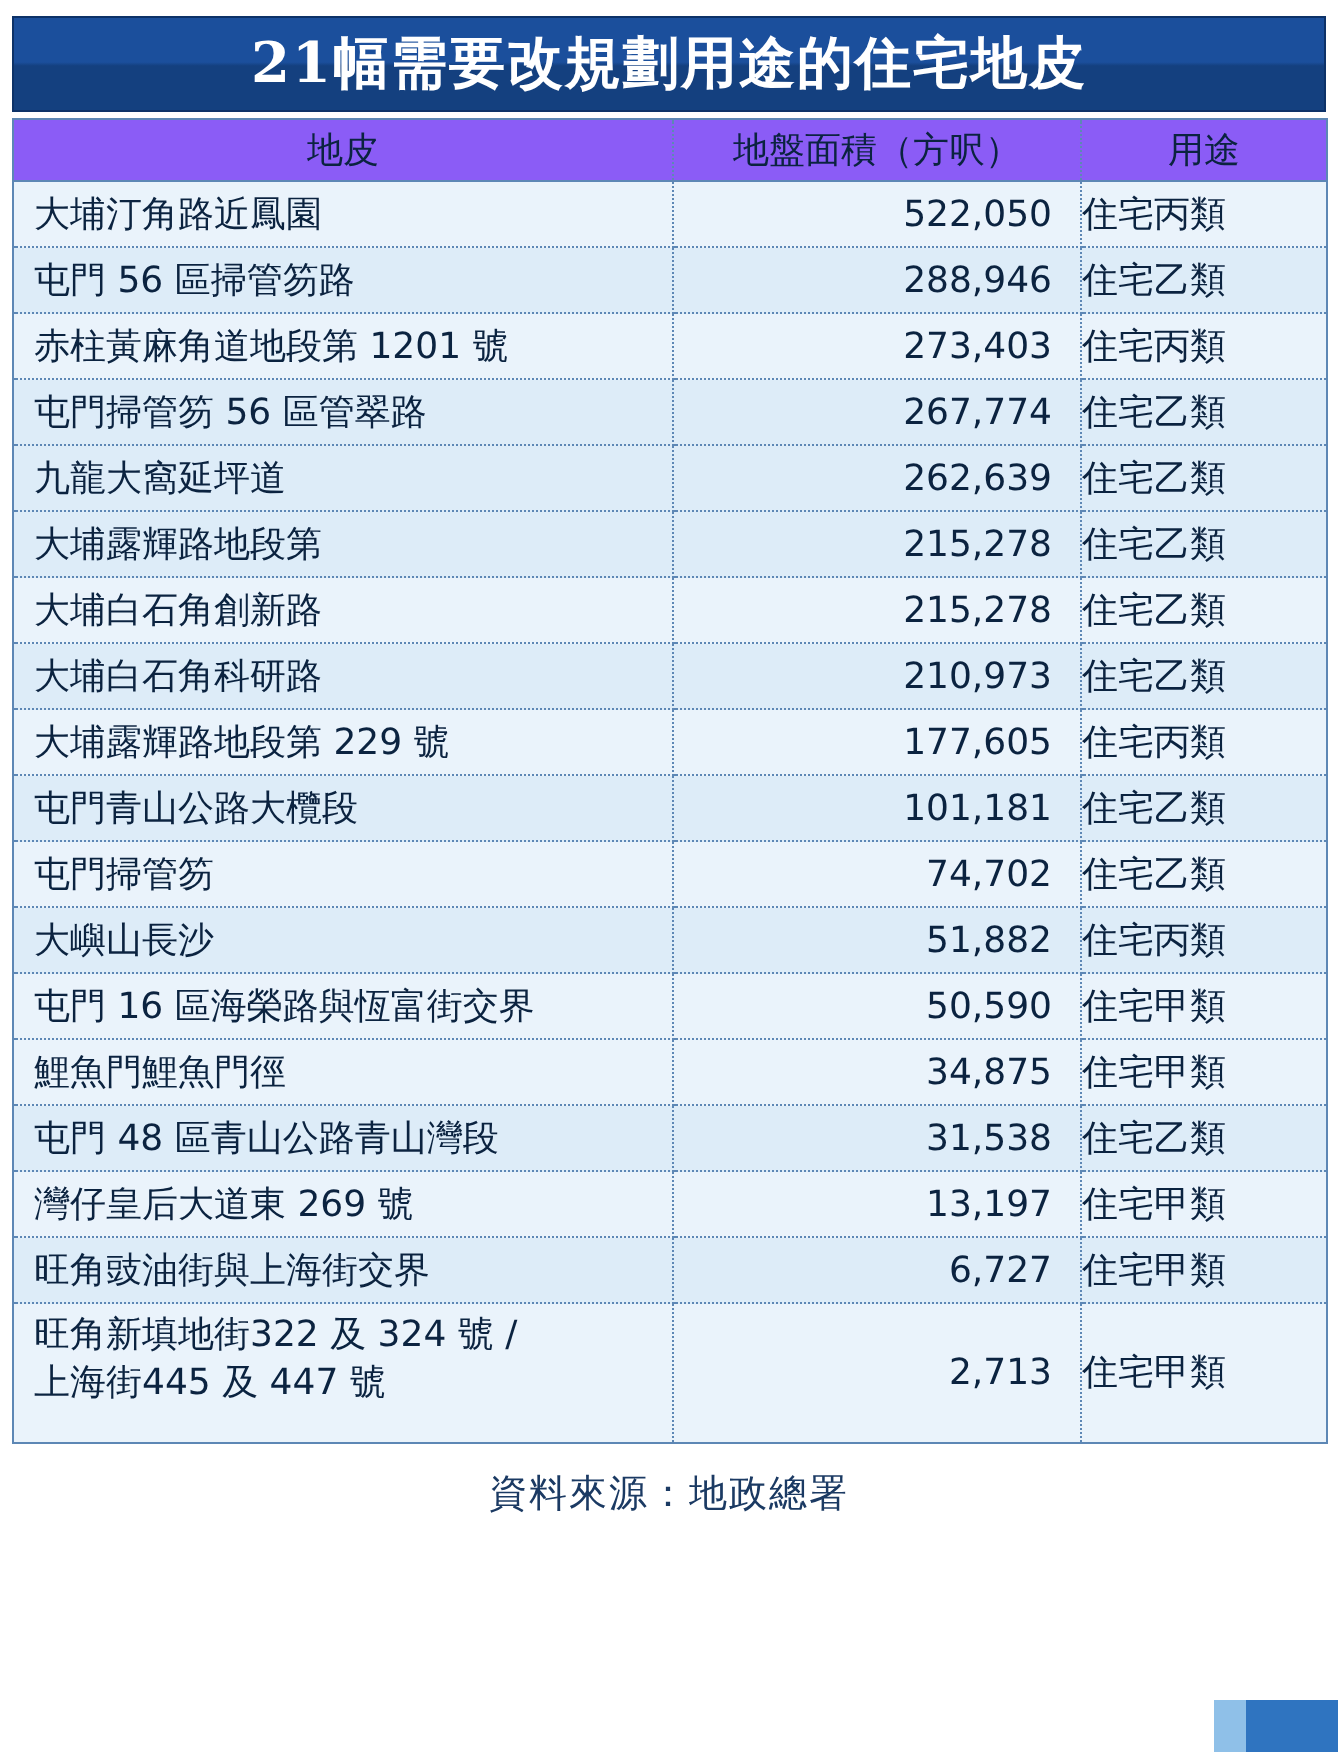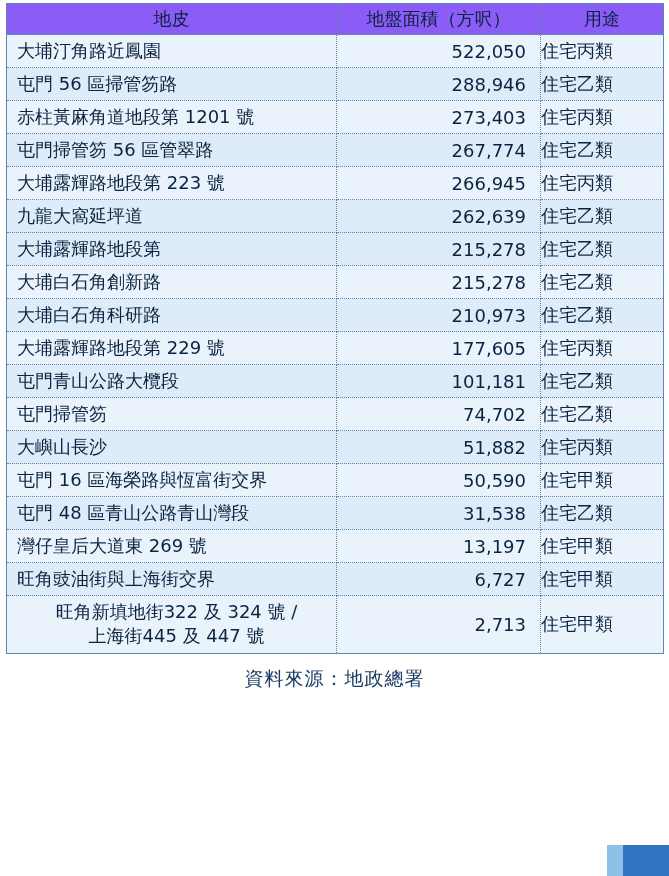--- a/index.html
+++ b/index.html
@@ -84,22 +84,21 @@
   table.data td.area {
     text-align: right;
     padding-right: 14px;
   }
   table.data td.use {
     text-align: left;
   }
   table.data td.two-line {
     line-height: 1.35;
     padding-top: 4px;
-    padding-bottom: 4px;
-    text-align: center;
+    padding-bottom: 16px;
   }
   table.data tbody tr:last-child td {
     border-bottom: 1px solid #5d87b5;
   }
   .side-border-left { border-left: 1px solid #5d87b5 !important; }
   .side-border-right { border-right: 1px solid #5d87b5 !important; }
 
   .source {
     margin: 12px 0 0 0;
     text-align: center;
@@ -124,20 +123,23 @@
     width: 16px;
     height: 34px;
     background: #8fc0e8;
   }
 </style>
 </head>
 <body>
 
 <div id="page">
 
+  <div class="title-bar">
+    <span class="title-text">21幅需要改規劃用途的住宅地皮</span>
+  </div>
 
   <table class="data">
     <colgroup>
       <col class="c1">
         <col class="c2">
         <col class="c3">
     </colgroup>
     <thead>
       <tr>
         <th class="side-border-left">地皮</th>
@@ -159,25 +161,20 @@
         <tr>
           <td class="name side-border-left">赤柱黃麻角道地段第 1201 號</td>
           <td class="area">273,403</td>
           <td class="use side-border-right">住宅丙類</td>
         </tr>
         <tr class="alt">
           <td class="name side-border-left">屯門掃管笏 56 區管翠路</td>
           <td class="area">267,774</td>
           <td class="use side-border-right">住宅乙類</td>
         </tr>
-        <tr>
-          <td class="name side-border-left">大埔露輝路地段第 223 號</td>
-          <td class="area">266,945</td>
-          <td class="use side-border-right">住宅丙類</td>
-        </tr>
         <tr class="alt">
           <td class="name side-border-left">九龍大窩延坪道</td>
           <td class="area">262,639</td>
           <td class="use side-border-right">住宅乙類</td>
         </tr>
         <tr class="alt">
           <td class="name side-border-left">大埔露輝路地段第</td>
           <td class="area">215,278</td>
           <td class="use side-border-right">住宅乙類</td>
         </tr>
@@ -207,20 +204,25 @@
           <td class="use side-border-right">住宅乙類</td>
         </tr>
         <tr class="alt">
           <td class="name side-border-left">大嶼山長沙</td>
           <td class="area">51,882</td>
           <td class="use side-border-right">住宅丙類</td>
         </tr>
         <tr>
           <td class="name side-border-left">屯門 16 區海榮路與恆富街交界</td>
           <td class="area">50,590</td>
+          <td class="use side-border-right">住宅甲類</td>
+        </tr>
+        <tr>
+          <td class="name side-border-left">鯉魚門鯉魚門徑</td>
+          <td class="area">34,875</td>
           <td class="use side-border-right">住宅甲類</td>
         </tr>
         <tr class="alt">
           <td class="name side-border-left">屯門 48 區青山公路青山灣段</td>
           <td class="area">31,538</td>
           <td class="use side-border-right">住宅乙類</td>
         </tr>
         <tr>
           <td class="name side-border-left">灣仔皇后大道東 269 號</td>
           <td class="area">13,197</td>

